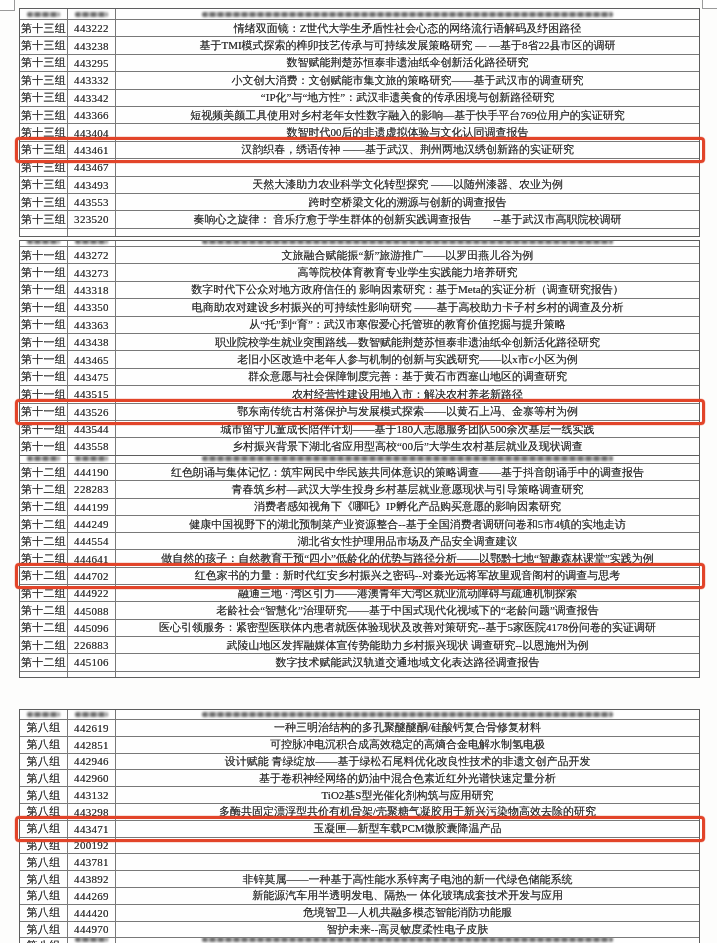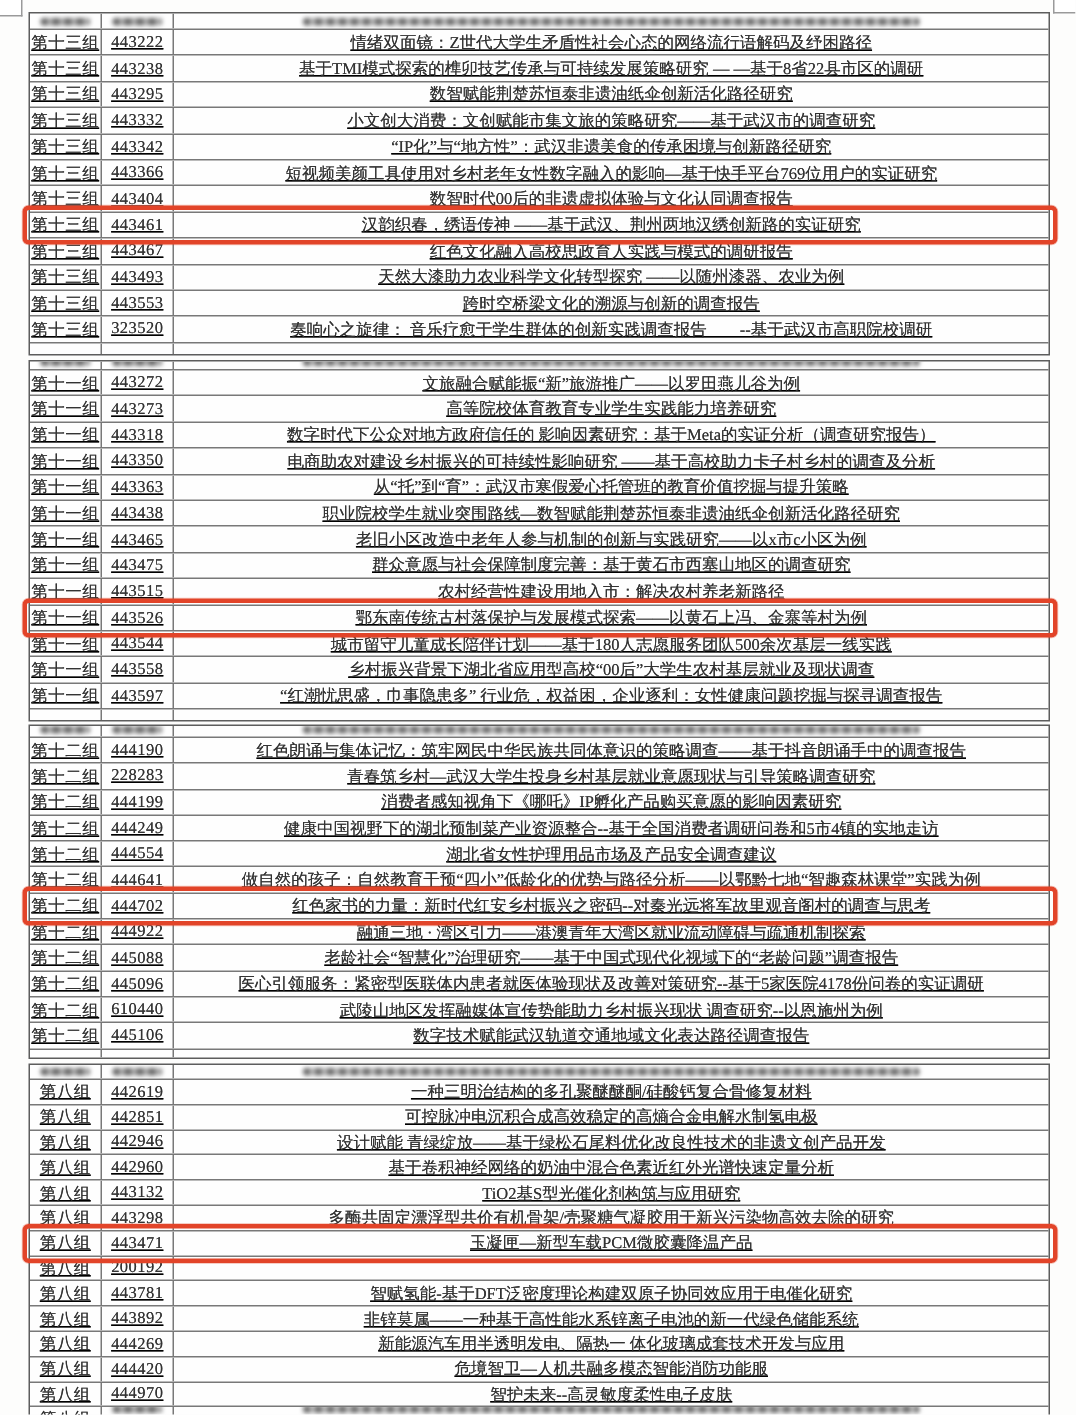--- a/index.html
+++ b/index.html
@@ -15,31 +15,30 @@
 
   
   .section{
     position:absolute;left:19px;width:681px;
     border:1px solid #5d5d5d;
     background:#fefefe;
     box-sizing:border-box;
   }
   #sec1{top:8px;}
   #sec2{top:240px;}
-  #sec3{top:483px;}
+  #sec3{top:455px;}
   #sec4{top:709px;}
 
   .row{
     display:grid;
     grid-template-columns:48px 48px 1fr;
     border-top:1px solid #787878;
     box-sizing:border-box;
     position:relative;
     overflow:hidden;
-    text-decoration:underline;
   }
   .row:first-child{border-top:none;}
   .cell{
     display:flex;align-items:center;justify-content:center;
     overflow:hidden;white-space:pre;
     color:#333;
     text-shadow:0 0 0.4px rgba(40,40,40,.8);
     box-sizing:border-box;
   }
   .cell.group,.cell.num{border-right:1px solid #787878;font-size:11px;letter-spacing:.3px;}
@@ -112,21 +111,20 @@
       <div class="cell title">数智时代00后的非遗虚拟体验与文化认同调查报告</div>
     </div>
     <div class="row hl-target" style="height: 17.4px;">
       <div class="cell group">第十三组</div>
       <div class="cell num">443461</div>
       <div class="cell title">汉韵织春，绣语传神 ——基于武汉、荆州两地汉绣创新路的实证研究</div>
     </div>
     <div class="row" style="height: 17.4px;">
       <div class="cell group">第十三组</div>
       <div class="cell num">443467</div>
-      <div class="cell title">红色文化融入高校思政育人实践与模式的调研报告</div>
     </div>
     <div class="row" style="height: 17.4px;">
       <div class="cell group">第十三组</div>
       <div class="cell num">443493</div>
       <div class="cell title">天然大漆助力农业科学文化转型探究 ——以随州漆器、农业为例</div>
     </div>
     <div class="row" style="height: 17.4px;">
       <div class="cell group">第十三组</div>
       <div class="cell num">443553</div>
       <div class="cell title">跨时空桥梁文化的溯源与创新的调查报告</div>
@@ -272,21 +270,21 @@
       <div class="cell num">445088</div>
       <div class="cell title">老龄社会“智慧化”治理研究——基于中国式现代化视域下的“老龄问题”调查报告</div>
     </div>
     <div class="row" style="height: 17.3px;">
       <div class="cell group">第十二组</div>
       <div class="cell num">445096</div>
       <div class="cell title">医心引领服务：紧密型医联体内患者就医体验现状及改善对策研究--基于5家医院4178份问卷的实证调研</div>
     </div>
     <div class="row" style="height: 17.3px;">
       <div class="cell group">第十二组</div>
-      <div class="cell num">610440</div>
+      <div class="cell num">226883</div>
       <div class="cell title">武陵山地区发挥融媒体宣传势能助力乡村振兴现状 调查研究--以恩施州为例</div>
     </div>
     <div class="row" style="height: 17.3px;">
       <div class="cell group">第十二组</div>
       <div class="cell num">445106</div>
       <div class="cell title">数字技术赋能武汉轨道交通地域文化表达路径调查报告</div>
     </div>
     <div class="row frag" style="height: 6px;">
       <div class="cell group"></div>
       <div class="cell num"></div>
@@ -335,21 +333,20 @@
       <div class="cell num">443471</div>
       <div class="cell title">玉凝匣—新型车载PCM微胶囊降温产品</div>
     </div>
     <div class="row" style="height: 16.8px;">
       <div class="cell group">第八组</div>
       <div class="cell num">200192</div>
     </div>
     <div class="row" style="height: 16.8px;">
       <div class="cell group">第八组</div>
       <div class="cell num">443781</div>
-      <div class="cell title">智赋氢能-基于DFT泛密度理论构建双原子协同效应用于电催化研究</div>
     </div>
     <div class="row" style="height: 16.8px;">
       <div class="cell group">第八组</div>
       <div class="cell num">443892</div>
       <div class="cell title">非锌莫属——一种基于高性能水系锌离子电池的新一代绿色储能系统</div>
     </div>
     <div class="row" style="height: 16.8px;">
       <div class="cell group">第八组</div>
       <div class="cell num">444269</div>
       <div class="cell title">新能源汽车用半透明发电、隔热一 体化玻璃成套技术开发与应用</div>

